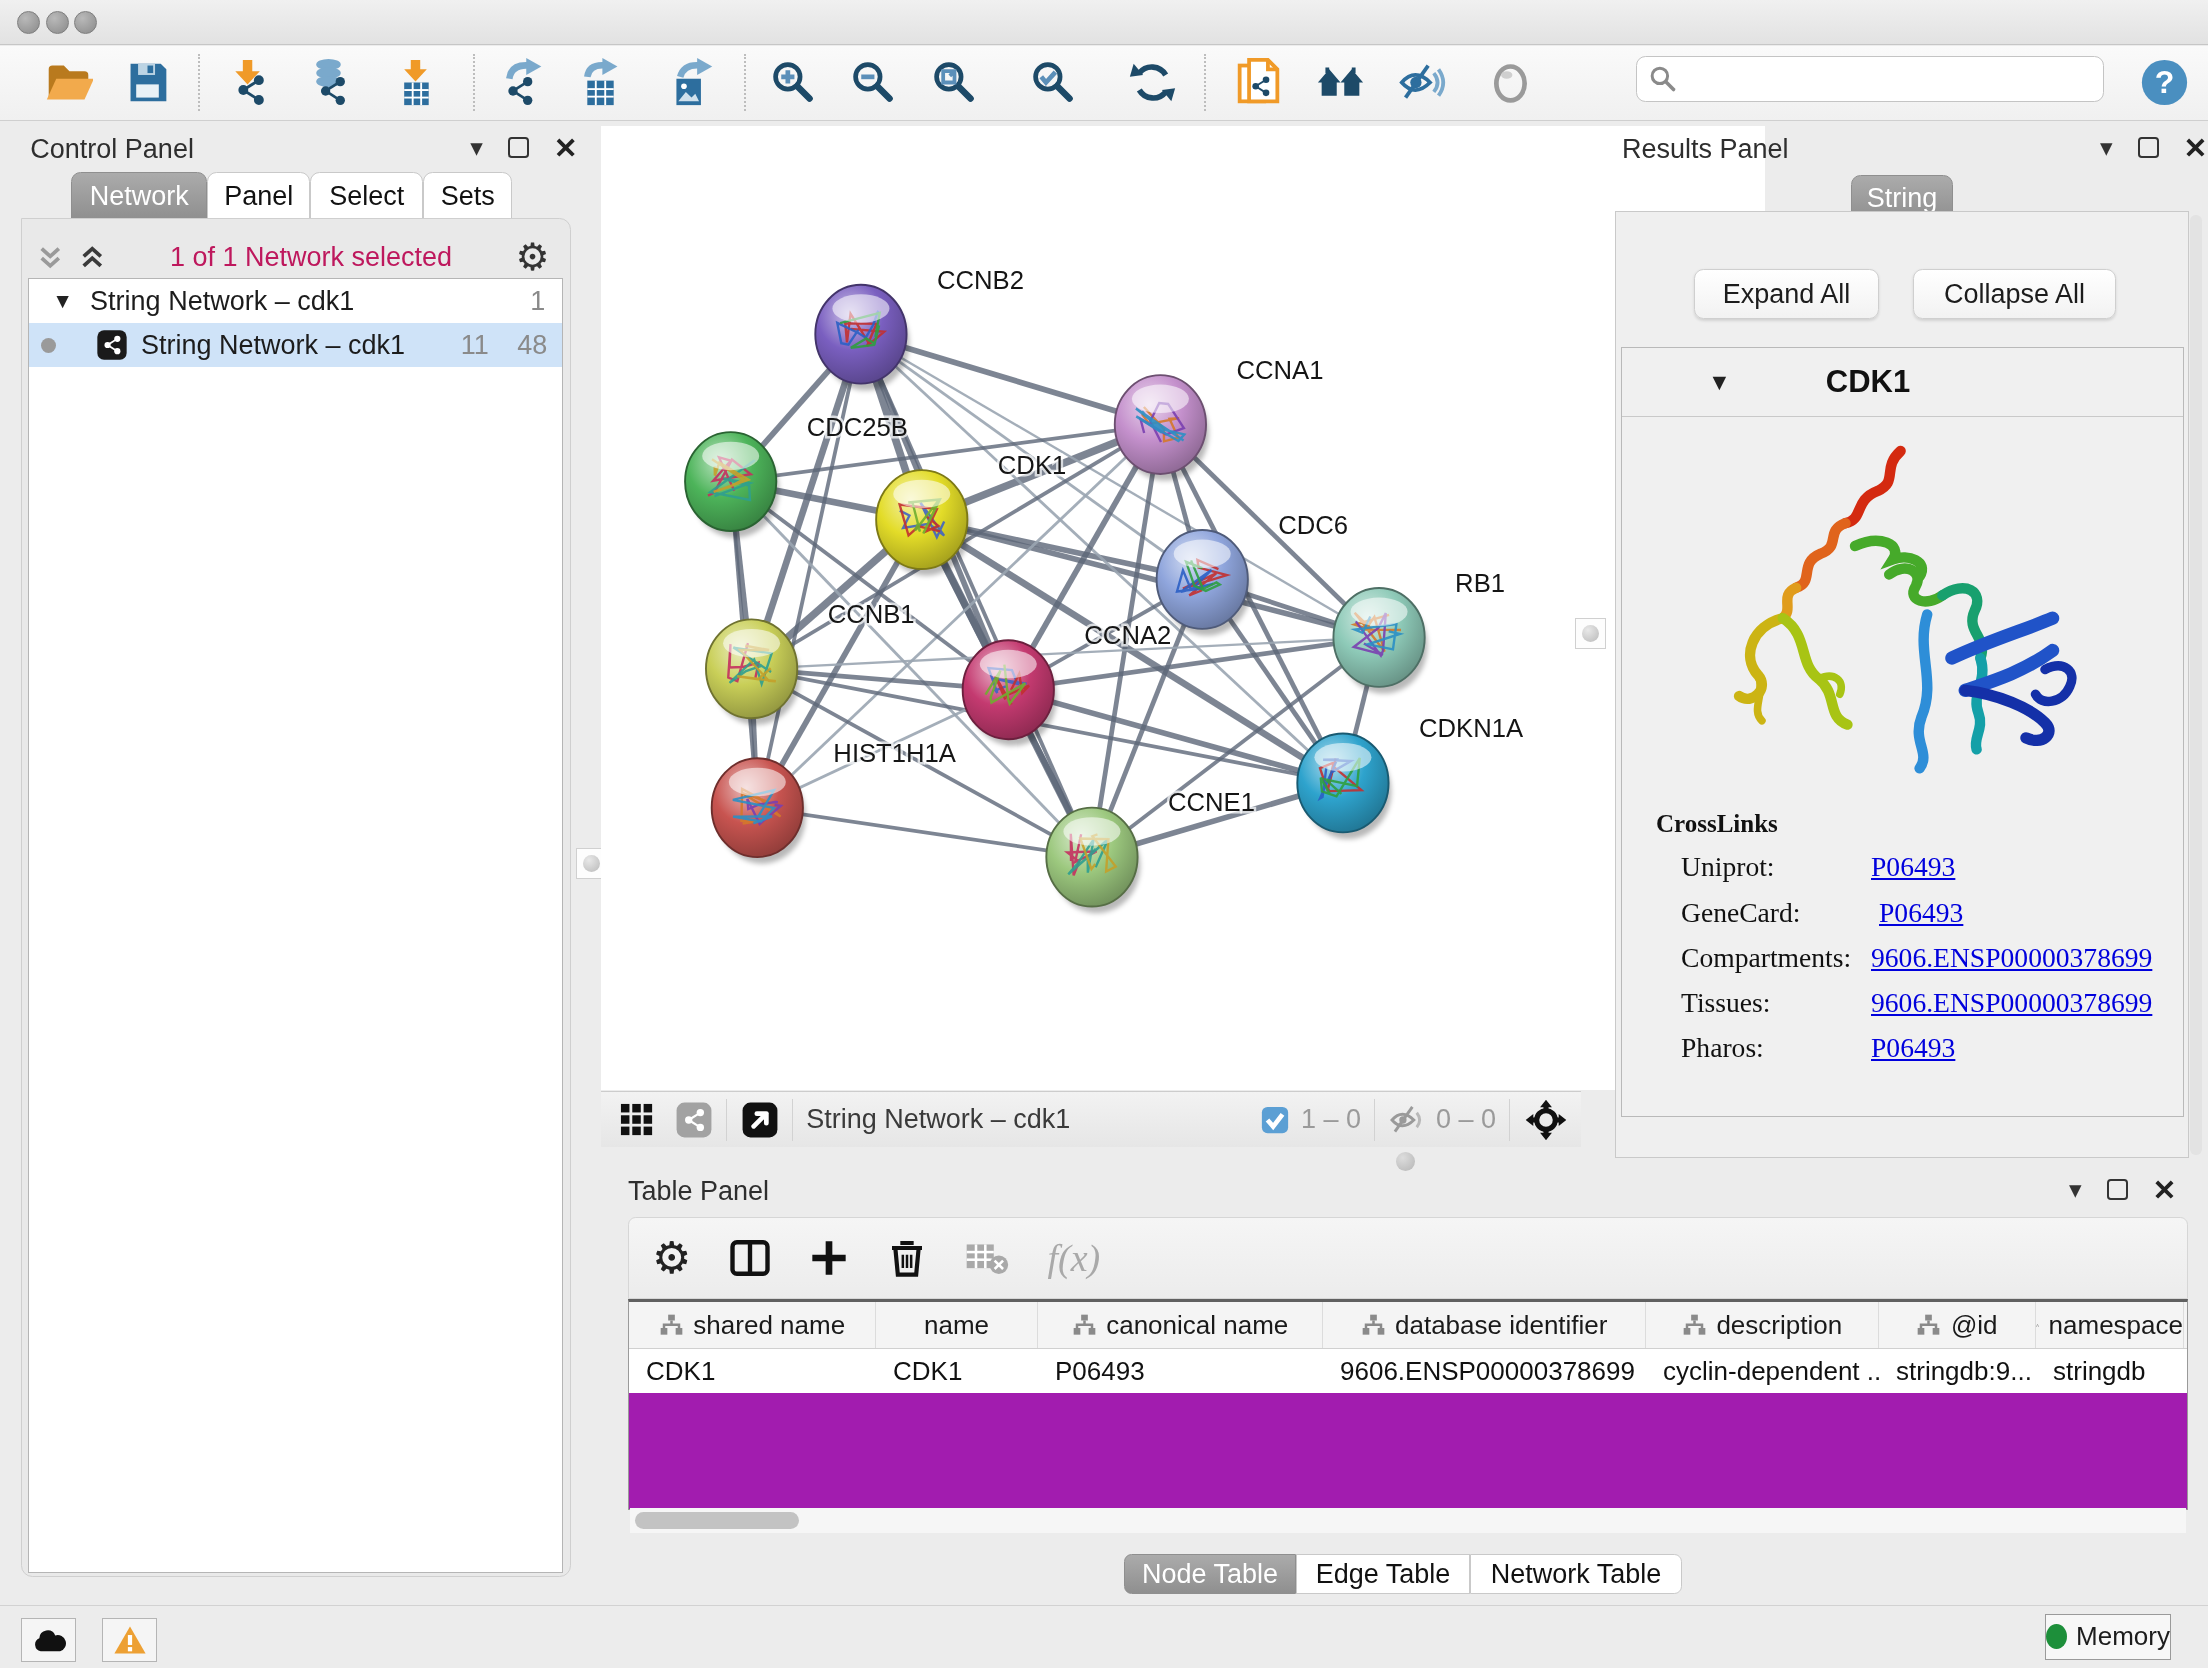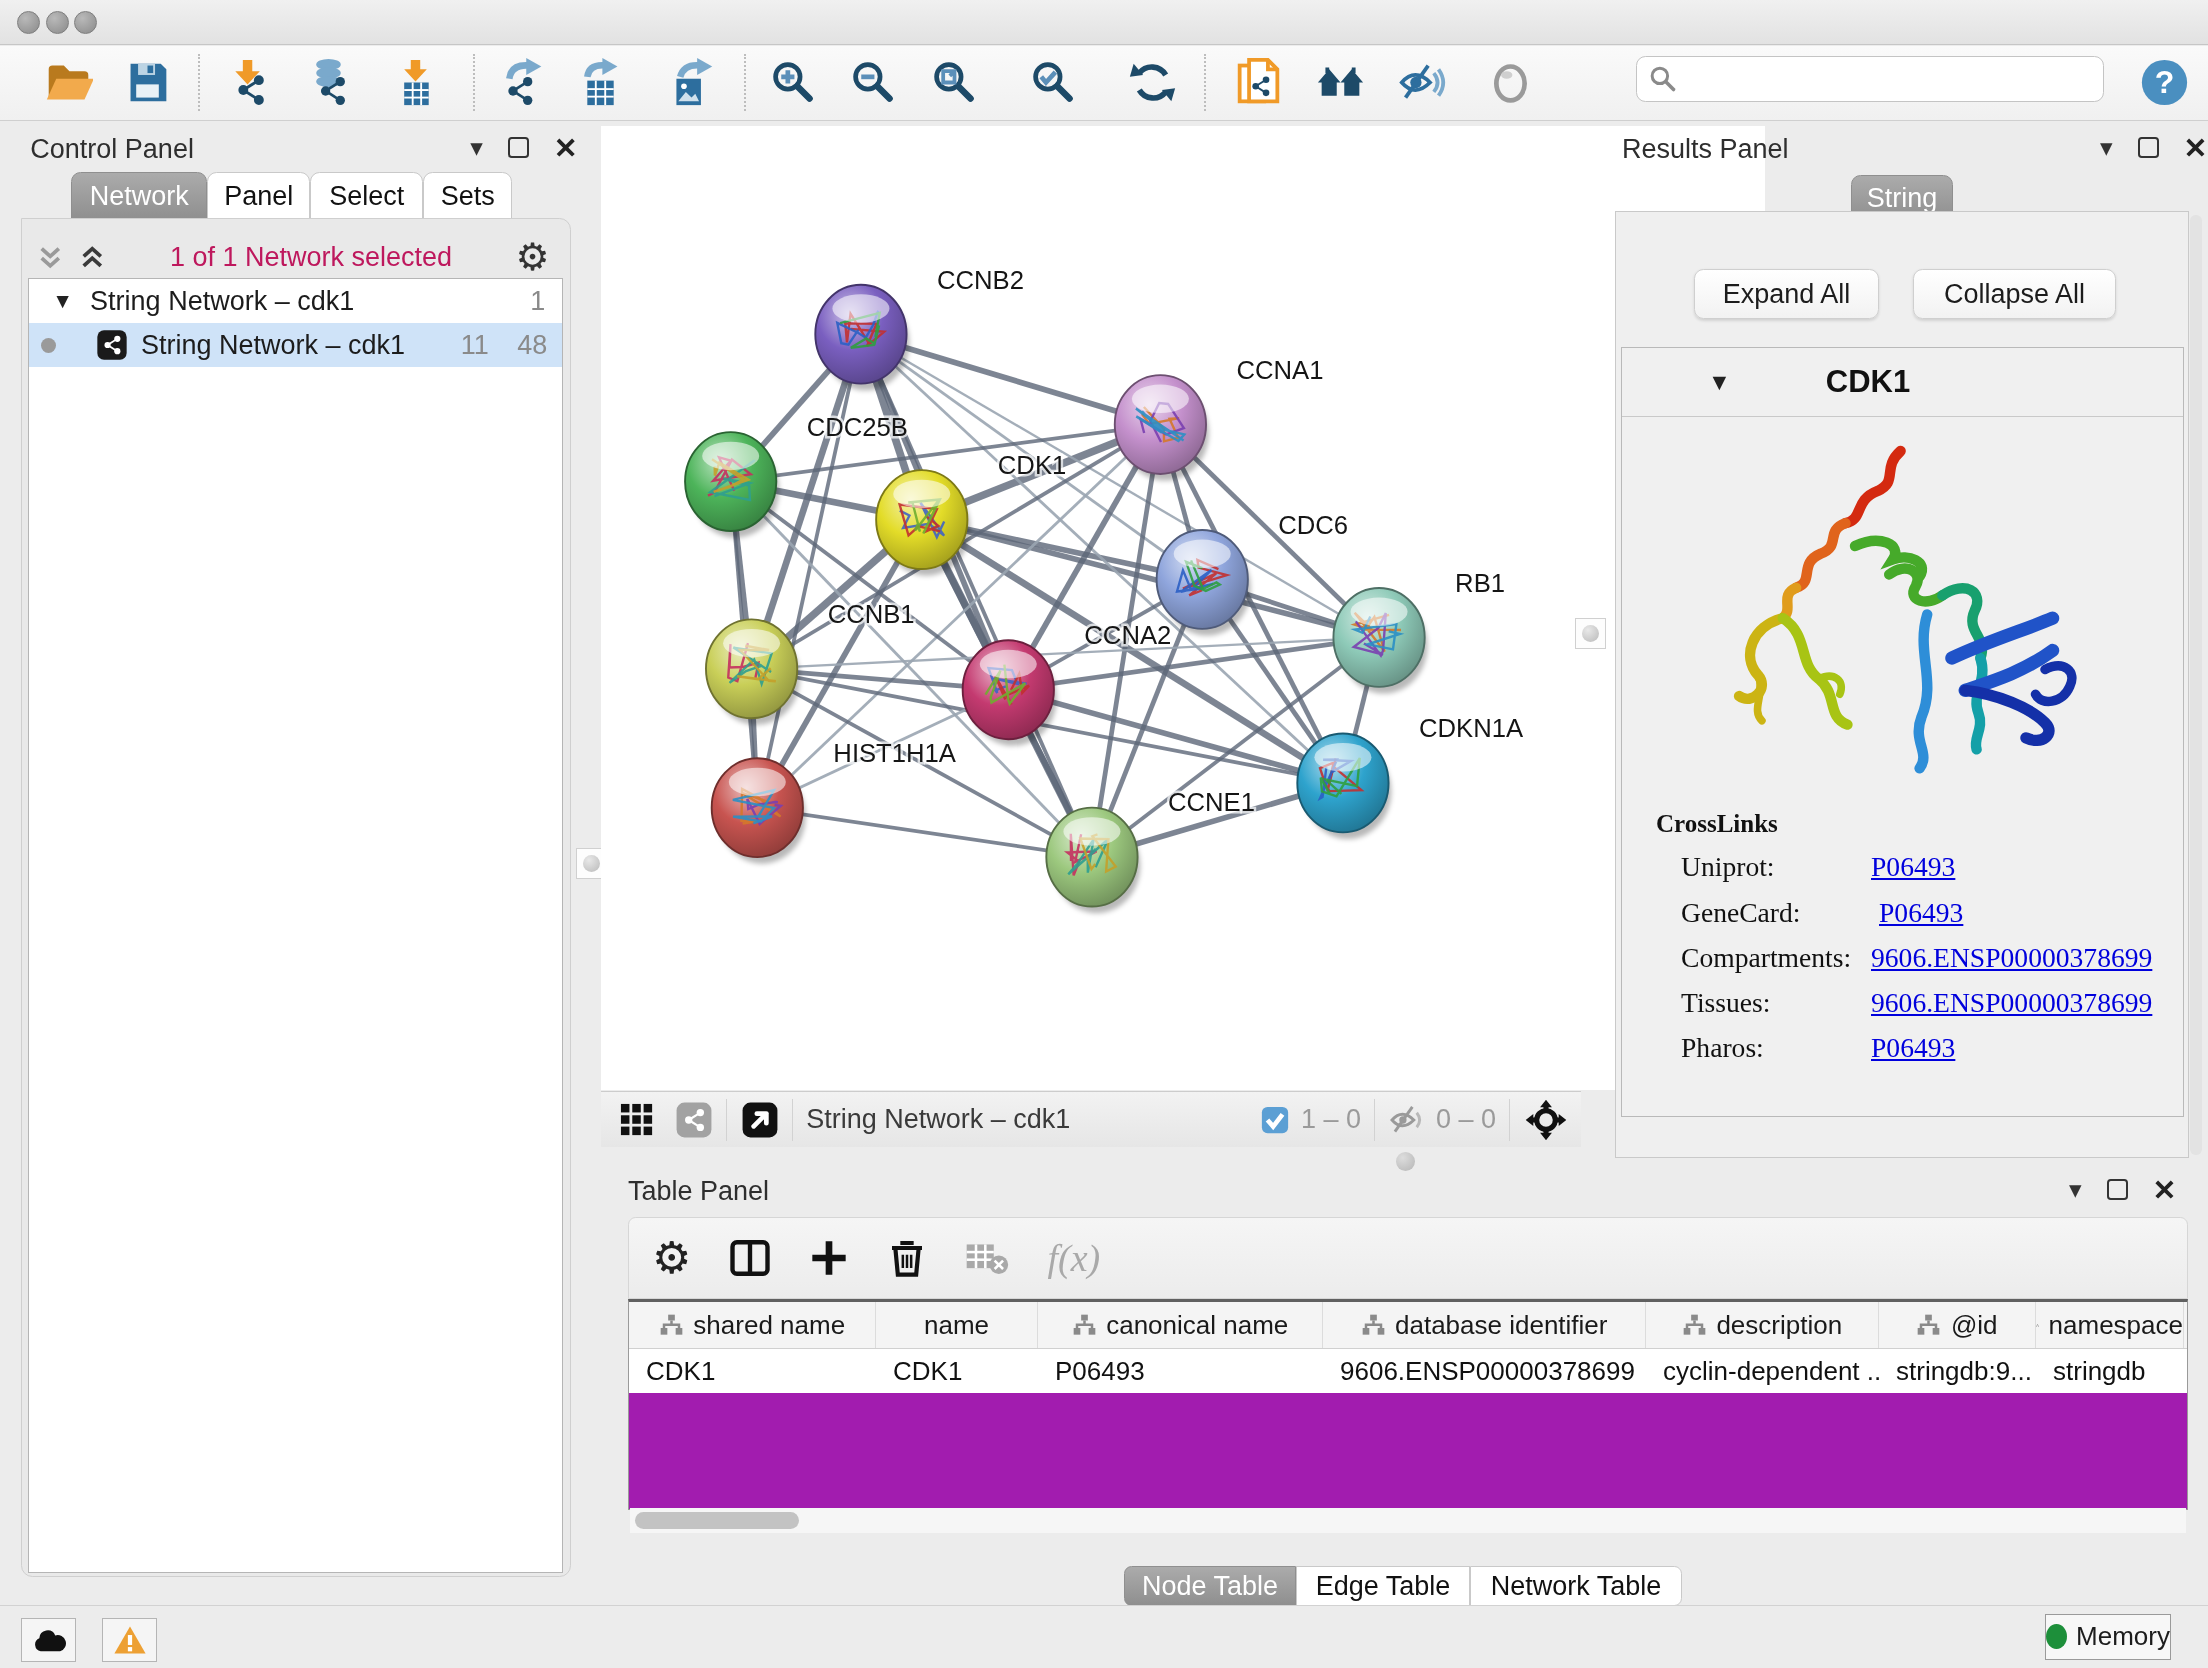--- a/index.html
+++ b/index.html
@@ -60,21 +60,21 @@
     border-top:3.8px solid #606060;box-sizing:border-box;overflow:hidden;}
   #tp-head{display:flex;height:46px;background:#f4f4f4;border-bottom:1.9px solid #d0d0d0;}
   .th{display:flex;align-items:center;justify-content:center;gap:9.5px;font-size:26px;color:#1a1a1a;
     border-right:1.9px solid #dcdcdc;box-sizing:border-box;overflow:hidden;white-space:nowrap;}
   .td{display:flex;align-items:center;padding-left:17px;font-size:26px;color:#111;box-sizing:border-box;
     overflow:hidden;white-space:nowrap;}
   #tp-row{display:flex;height:44px;background:#fff;}
   #tp-scroll{left:630px;top:1508px;width:1556px;height:25px;background:#f6f6f6;}
   #tp-thumb{left:635px;top:1512px;width:164px;height:17px;background:#c3c3c3;border-radius:8.6px;}
   
-  .btab{height:40px;font-size:27px;margin-top:12px;}
+  .btab{height:40px;font-size:27px;}
   #statusbar{left:0;top:1605px;width:2208px;height:64px;background:#ececec;border-top:1.9px solid #d2d2d2;}
   .sb-box{top:12.4px;width:55px;height:44px;background:#f5f5f5;border:1.9px solid #b5b5b5;box-sizing:border-box;
     display:flex;align-items:center;justify-content:center;}
   #memory-btn{left:2045px;top:7.6px;width:126px;height:46px;background:#f7f7f7;border:1.9px solid #9a9a9a;
     display:flex;align-items:center;justify-content:center;gap:9.5px;font-size:26px;box-sizing:border-box;}
   .dot-grn{width:25px;height:25px;border-radius:50%;background:#1d8f3a;}
   .split-handle{width:28.5px;height:28.5px;background:#fdfdfd;border:1px solid #d0d0d0;display:flex;align-items:center;justify-content:center;}
   .split-dot{width:17px;height:17px;border-radius:50%;background:radial-gradient(circle at 35% 30%,#e8e8e8,#b9b9b9);}
   svg{display:block;}
 </style>

